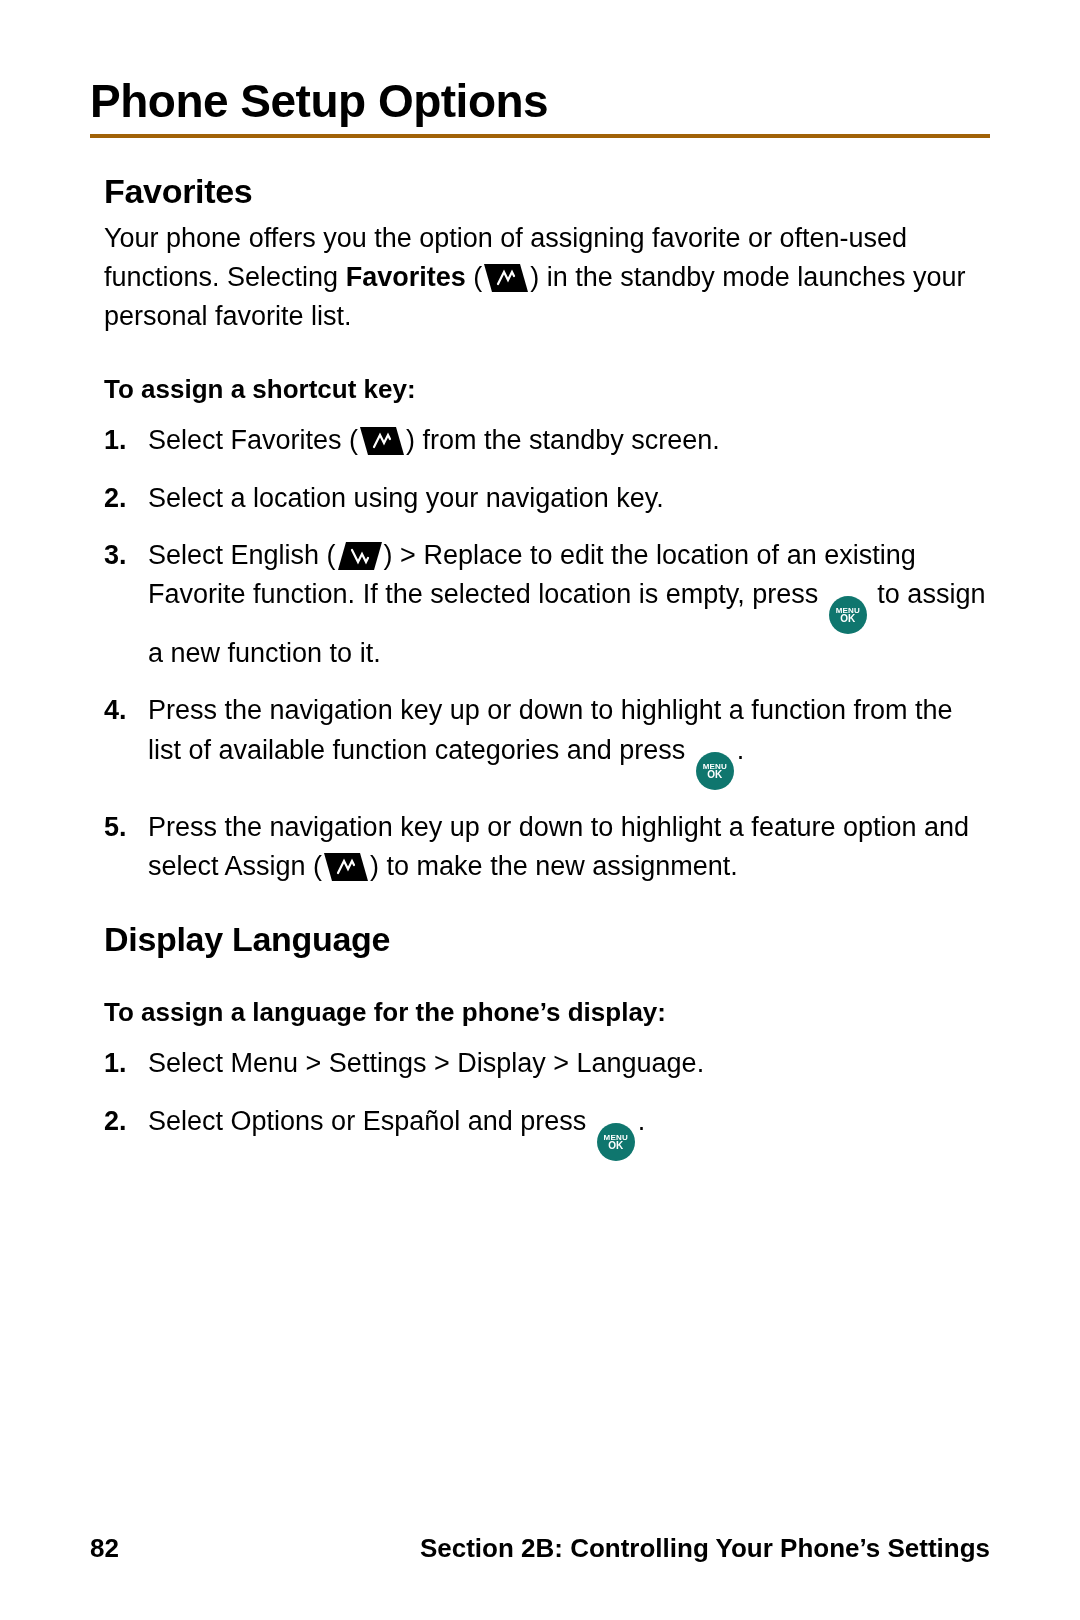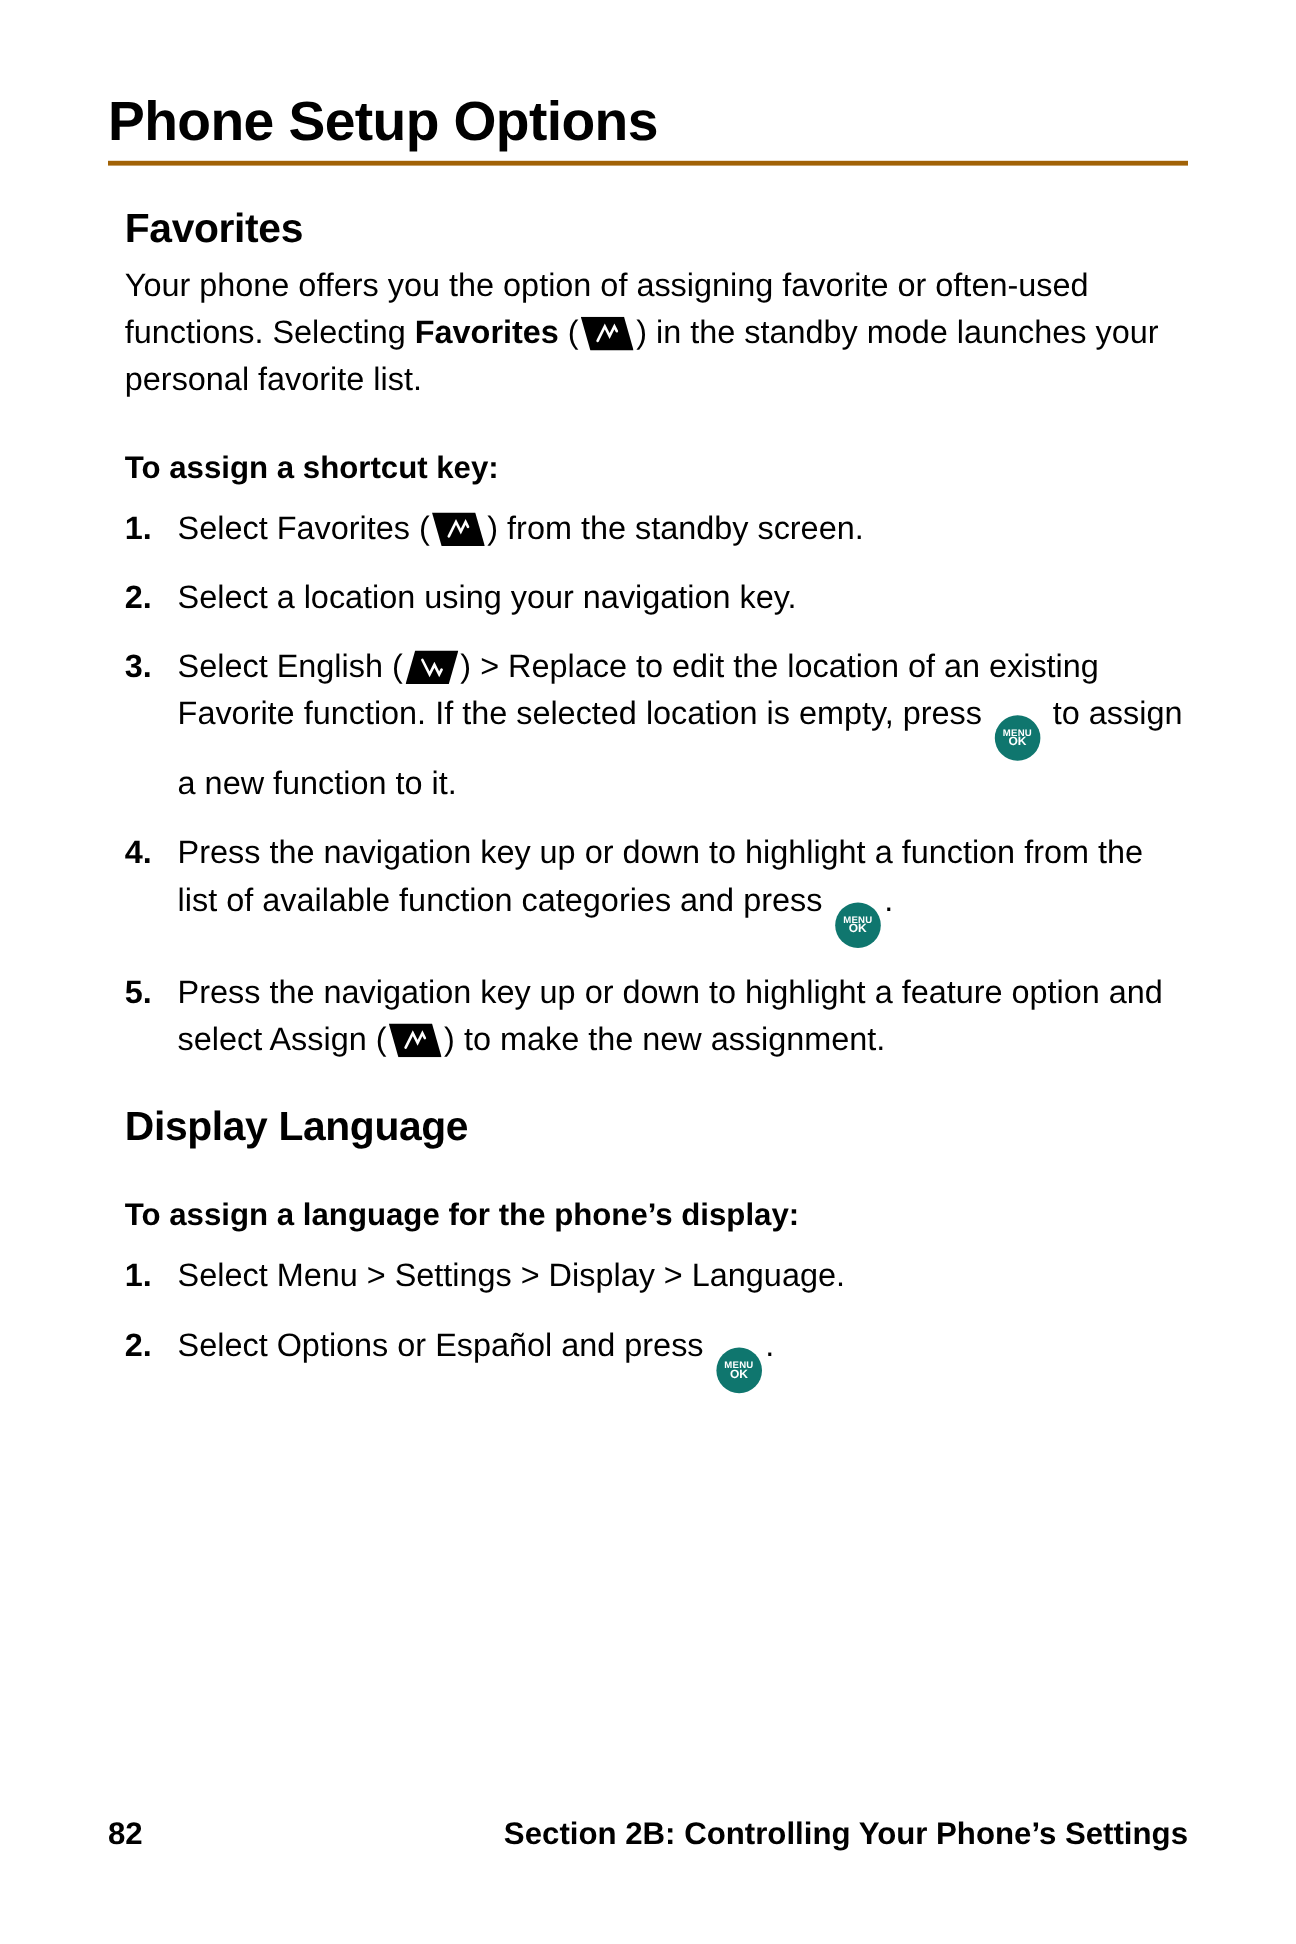--- a/index.html
+++ b/index.html
@@ -93,21 +93,21 @@
     align-items: center;
     justify-content: center;
     line-height: 1;
   }
   .mok .m { font-size: 8px; font-weight: 700; margin-bottom: -1px; letter-spacing: 0.2px;}
   .mok .o { font-size: 10px; font-weight: 700; }
   .footer {
     position: absolute;
     left: 0;
     right: 0;
-    bottom: 76px;
+    bottom: 56px;
     padding: 0 90px;
     font-size: 26px;
     font-weight: 700;
     display: flex;
     justify-content: space-between;
   }
 </style>
 </head>
 <body>
 

